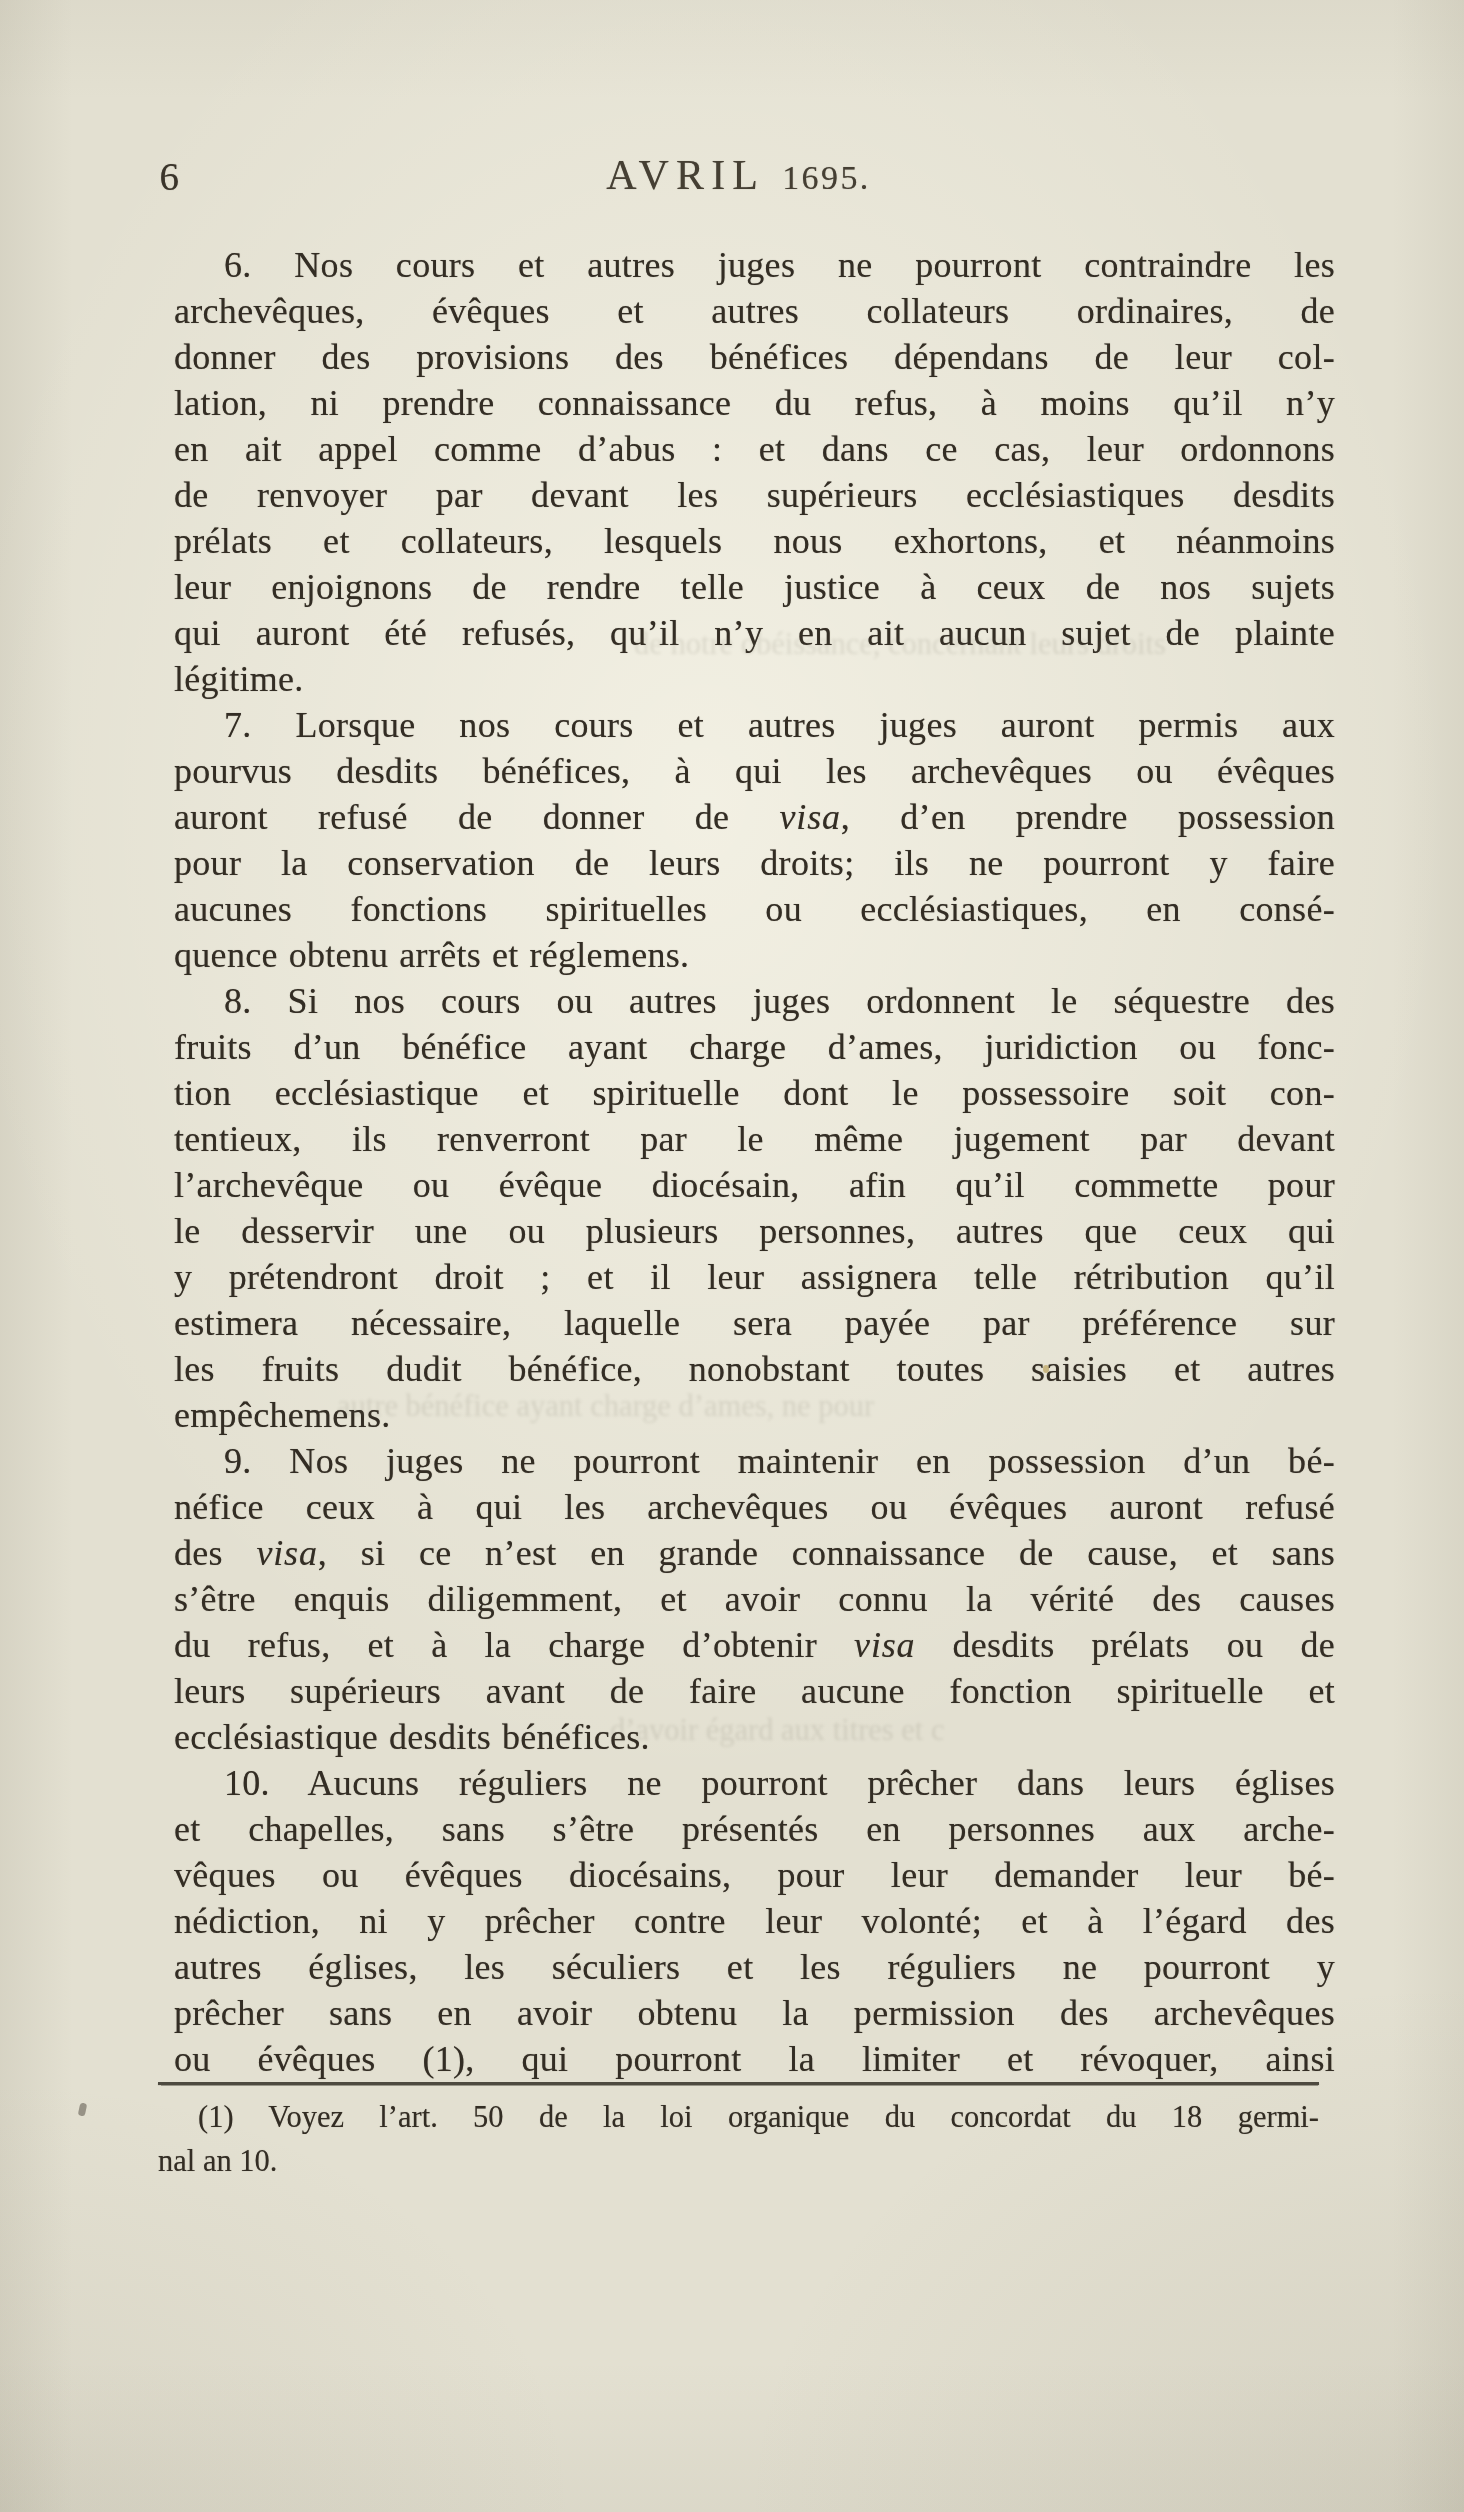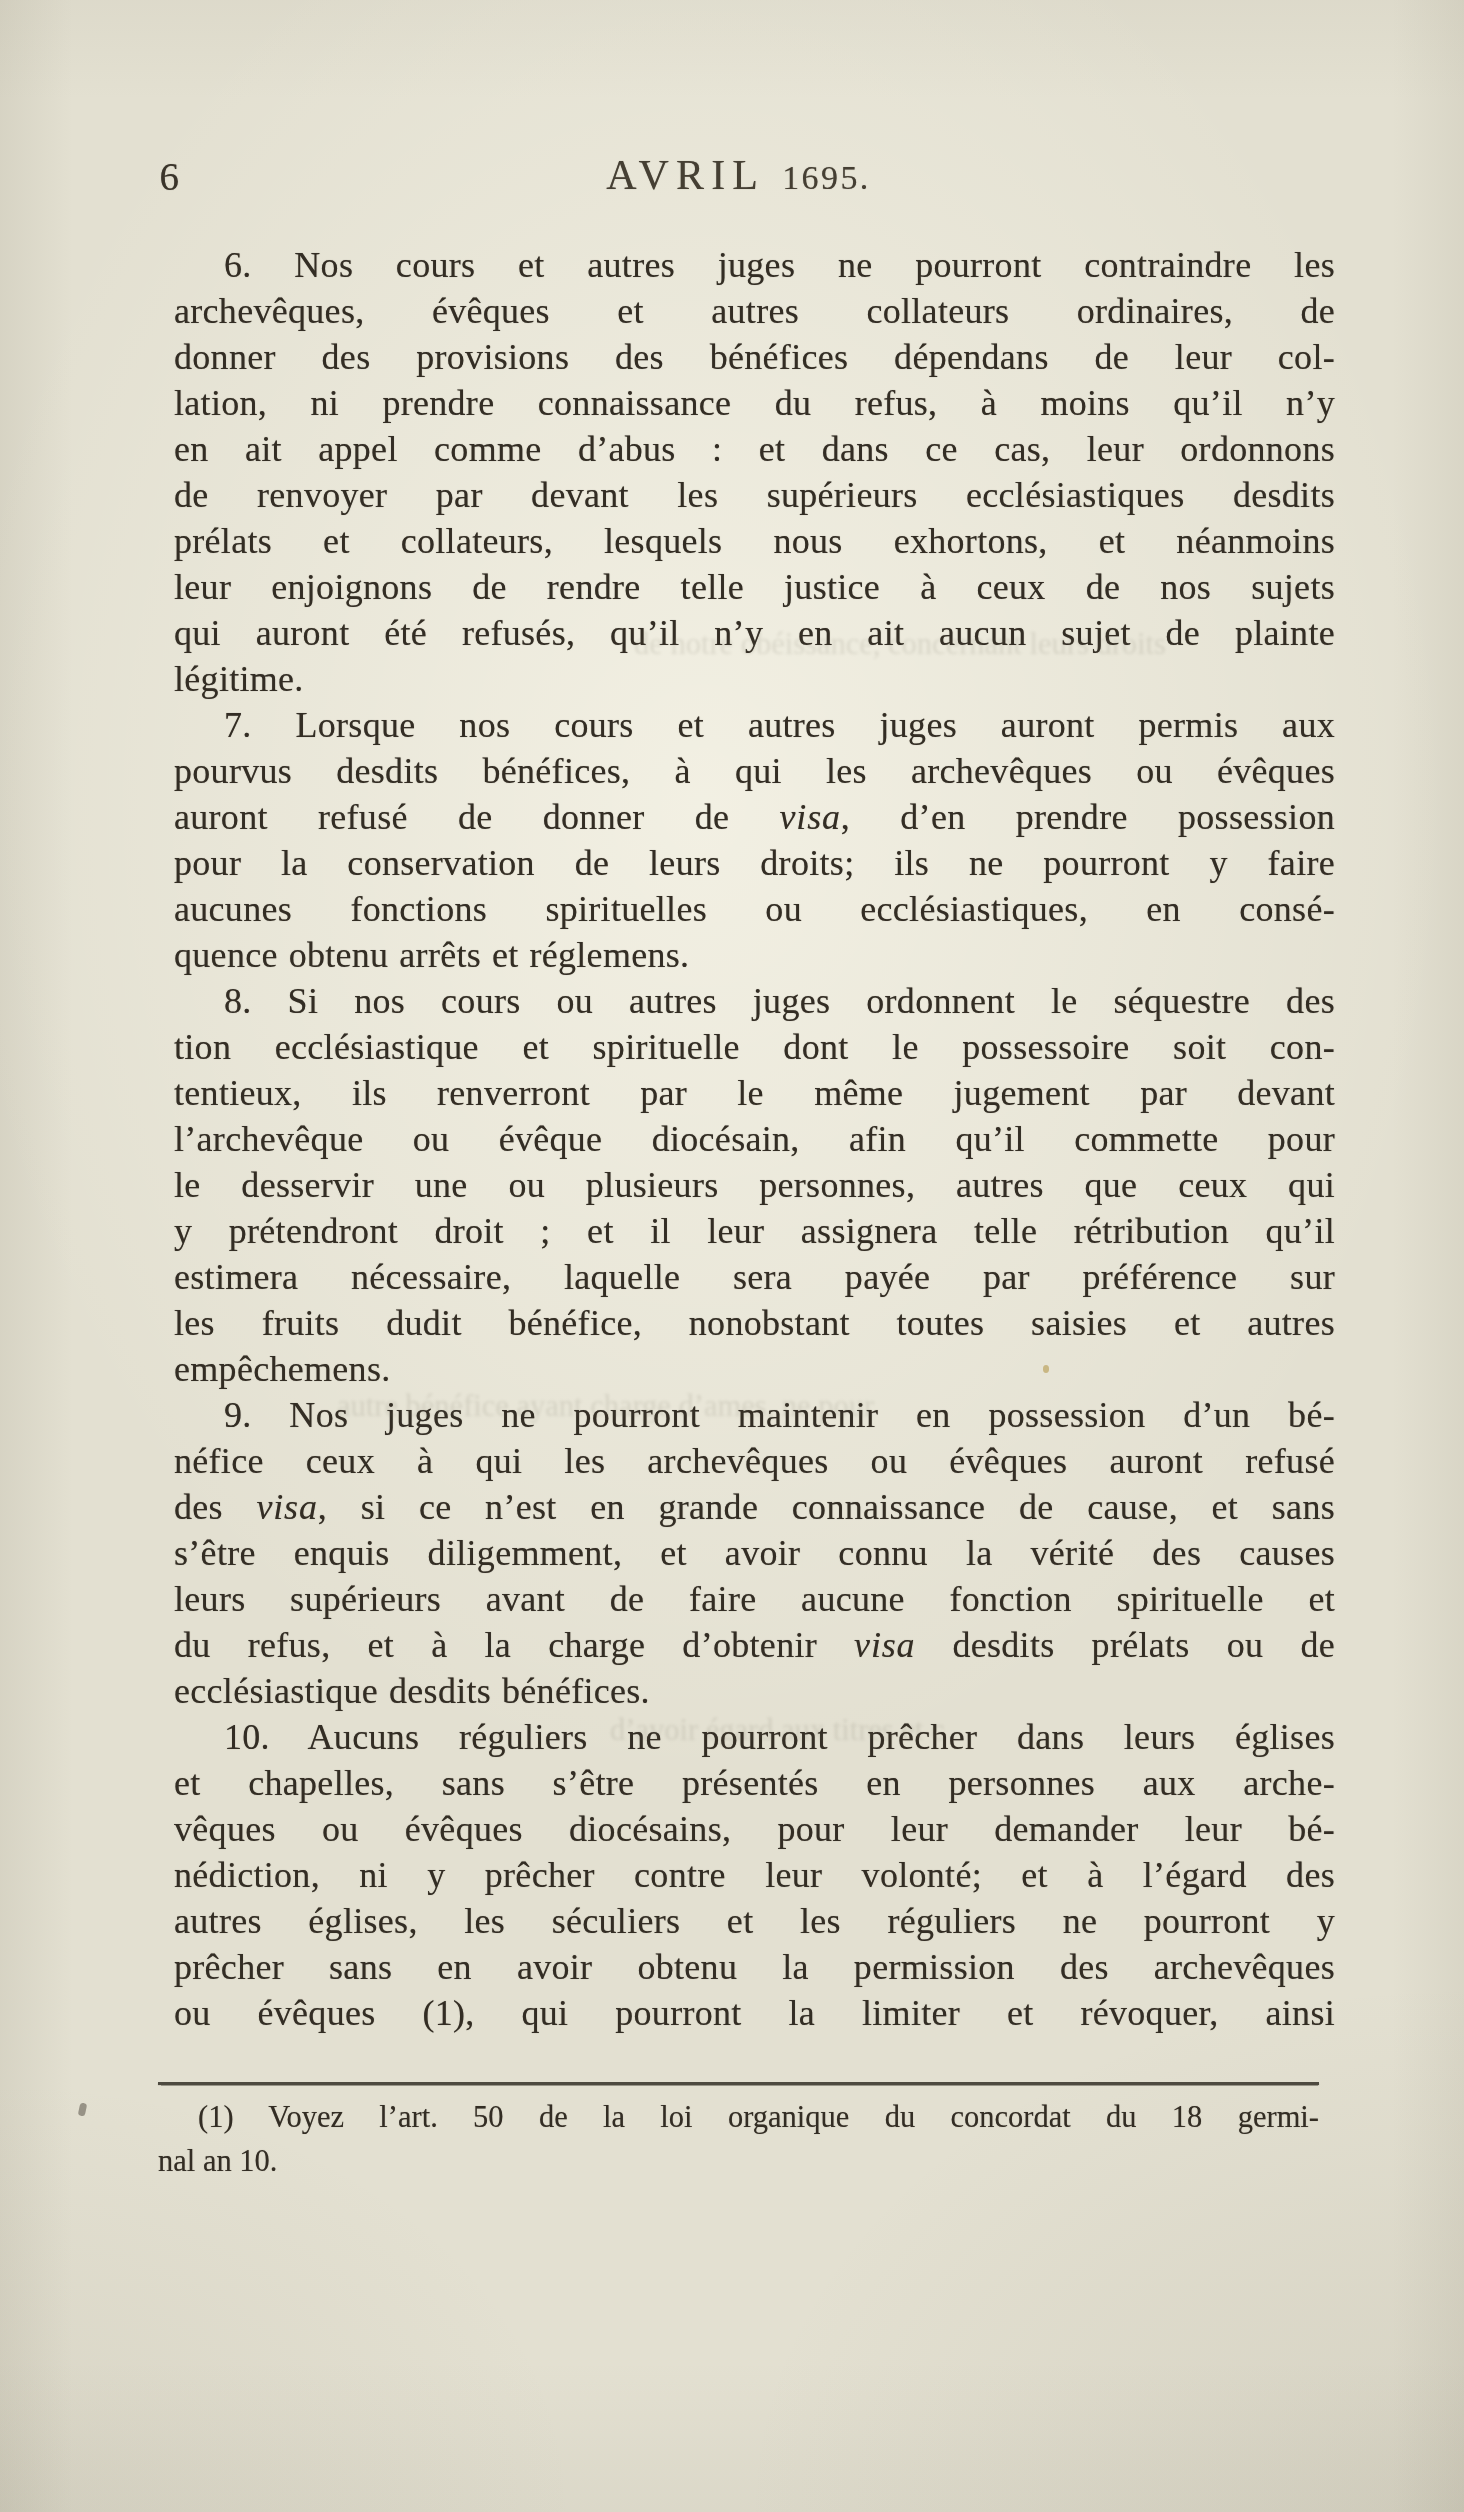--- a/index.html
+++ b/index.html
@@ -111,36 +111,37 @@
       <div class="paragraph">
         <div class="line first">7. Lorsque nos cours et autres juges auront permis aux</div>
         <div class="line">pourvus desdits bénéfices, à qui les archevêques ou évêques</div>
         <div class="line">auront refusé de donner de <i>visa</i>, d’en prendre possession</div>
         <div class="line">pour la conservation de leurs droits; ils ne pourront y faire</div>
         <div class="line">aucunes fonctions spirituelles ou ecclésiastiques, en consé-</div>
         <div class="line last">quence obtenu arrêts et réglemens.</div>
       </div>
       <div class="paragraph">
         <div class="line first">8. Si nos cours ou autres juges ordonnent le séquestre des</div>
+        <div class="line">fruits d’un bénéfice ayant charge d’ames, juridiction ou fonc-</div>
         <div class="line">tion ecclésiastique et spirituelle dont le possessoire soit con-</div>
         <div class="line">tentieux, ils renverront par le même jugement par devant</div>
         <div class="line">l’archevêque ou évêque diocésain, afin qu’il commette pour</div>
         <div class="line">le desservir une ou plusieurs personnes, autres que ceux qui</div>
         <div class="line">y prétendront droit ; et il leur assignera telle rétribution qu’il</div>
         <div class="line">estimera nécessaire, laquelle sera payée par préférence sur</div>
         <div class="line">les fruits dudit bénéfice, nonobstant toutes saisies et autres</div>
         <div class="line last">empêchemens.</div>
       </div>
       <div class="paragraph">
         <div class="line first">9. Nos juges ne pourront maintenir en possession d’un bé-</div>
         <div class="line">néfice ceux à qui les archevêques ou évêques auront refusé</div>
         <div class="line">des <i>visa</i>, si ce n’est en grande connaissance de cause, et sans</div>
         <div class="line">s’être enquis diligemment, et avoir connu la vérité des causes</div>
+        <div class="line">du refus, et à la charge d’obtenir <i>visa</i> desdits prélats ou de</div>
         <div class="line">leurs supérieurs avant de faire aucune fonction spirituelle et</div>
-        <div class="line">du refus, et à la charge d’obtenir <i>visa</i> desdits prélats ou de</div>
         <div class="line last">ecclésiastique desdits bénéfices.</div>
       </div>
       <div class="paragraph">
         <div class="line first">10. Aucuns réguliers ne pourront prêcher dans leurs églises</div>
         <div class="line">et chapelles, sans s’être présentés en personnes aux arche-</div>
         <div class="line">vêques ou évêques diocésains, pour leur demander leur bé-</div>
         <div class="line">nédiction, ni y prêcher contre leur volonté; et à l’égard des</div>
         <div class="line">autres églises, les séculiers et les réguliers ne pourront y</div>
         <div class="line">prêcher sans en avoir obtenu la permission des archevêques</div>
         <div class="line">ou évêques (1), qui pourront la limiter et révoquer, ainsi</div>

